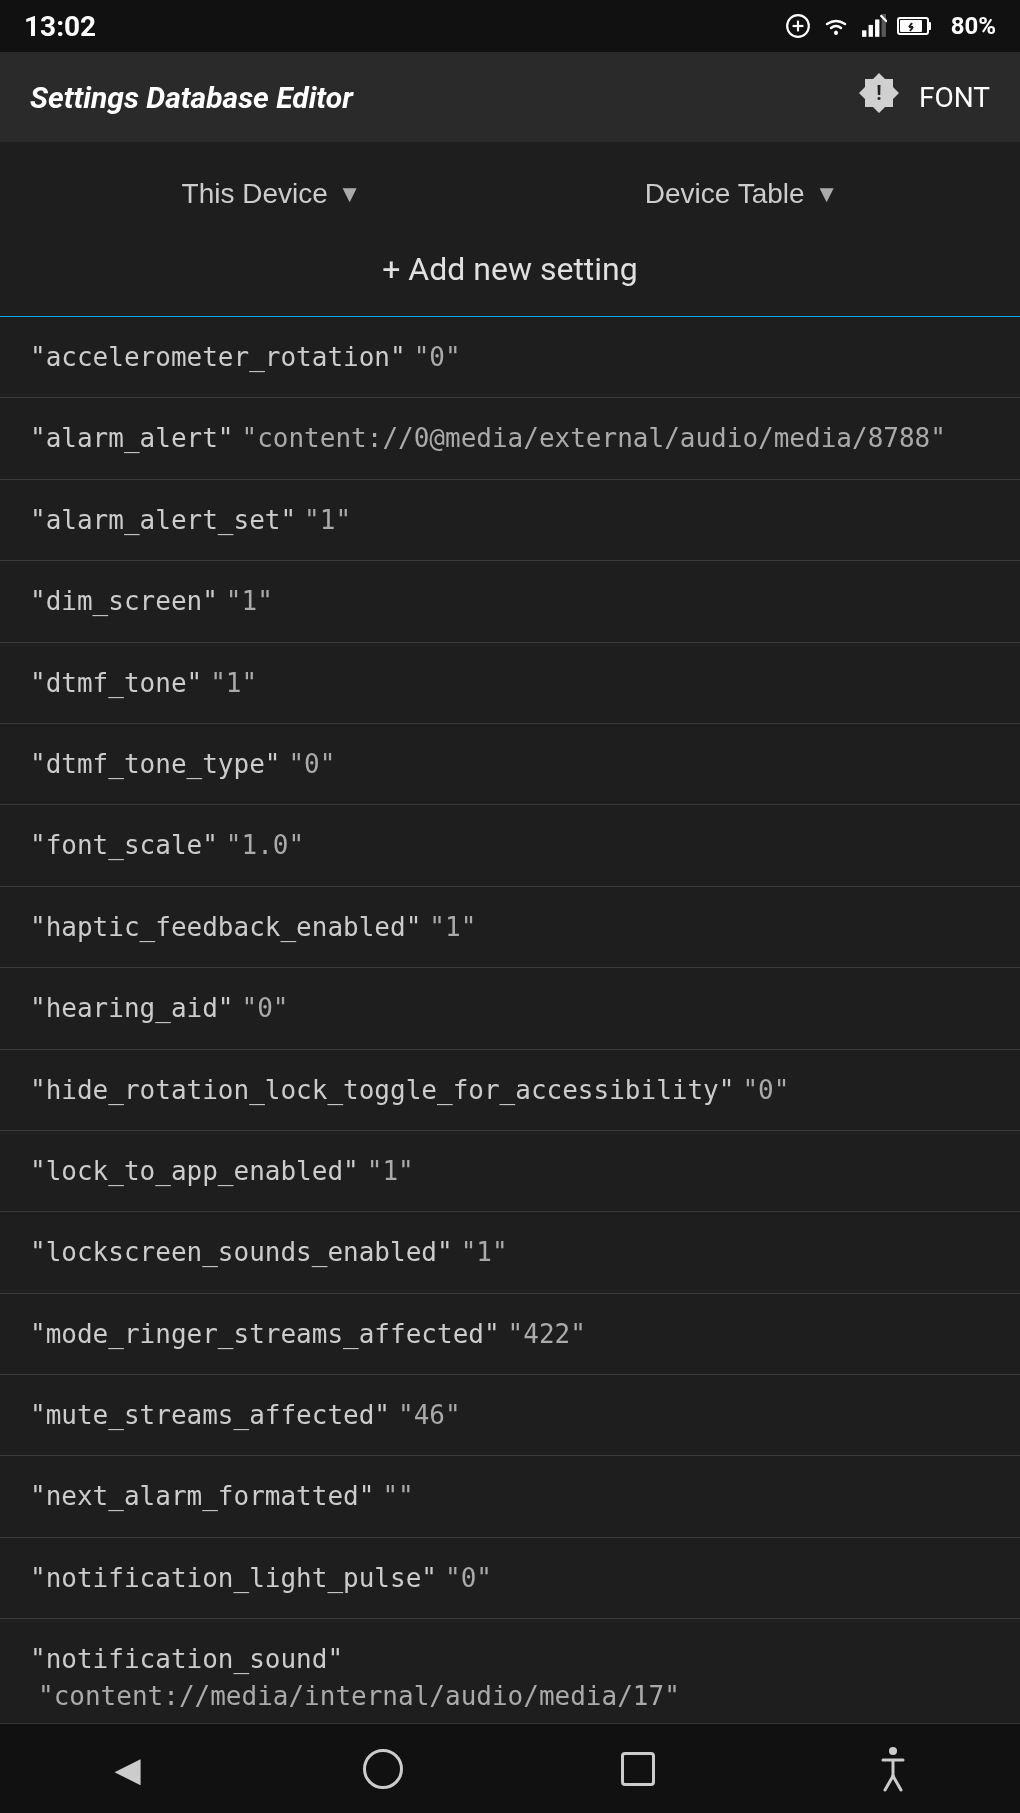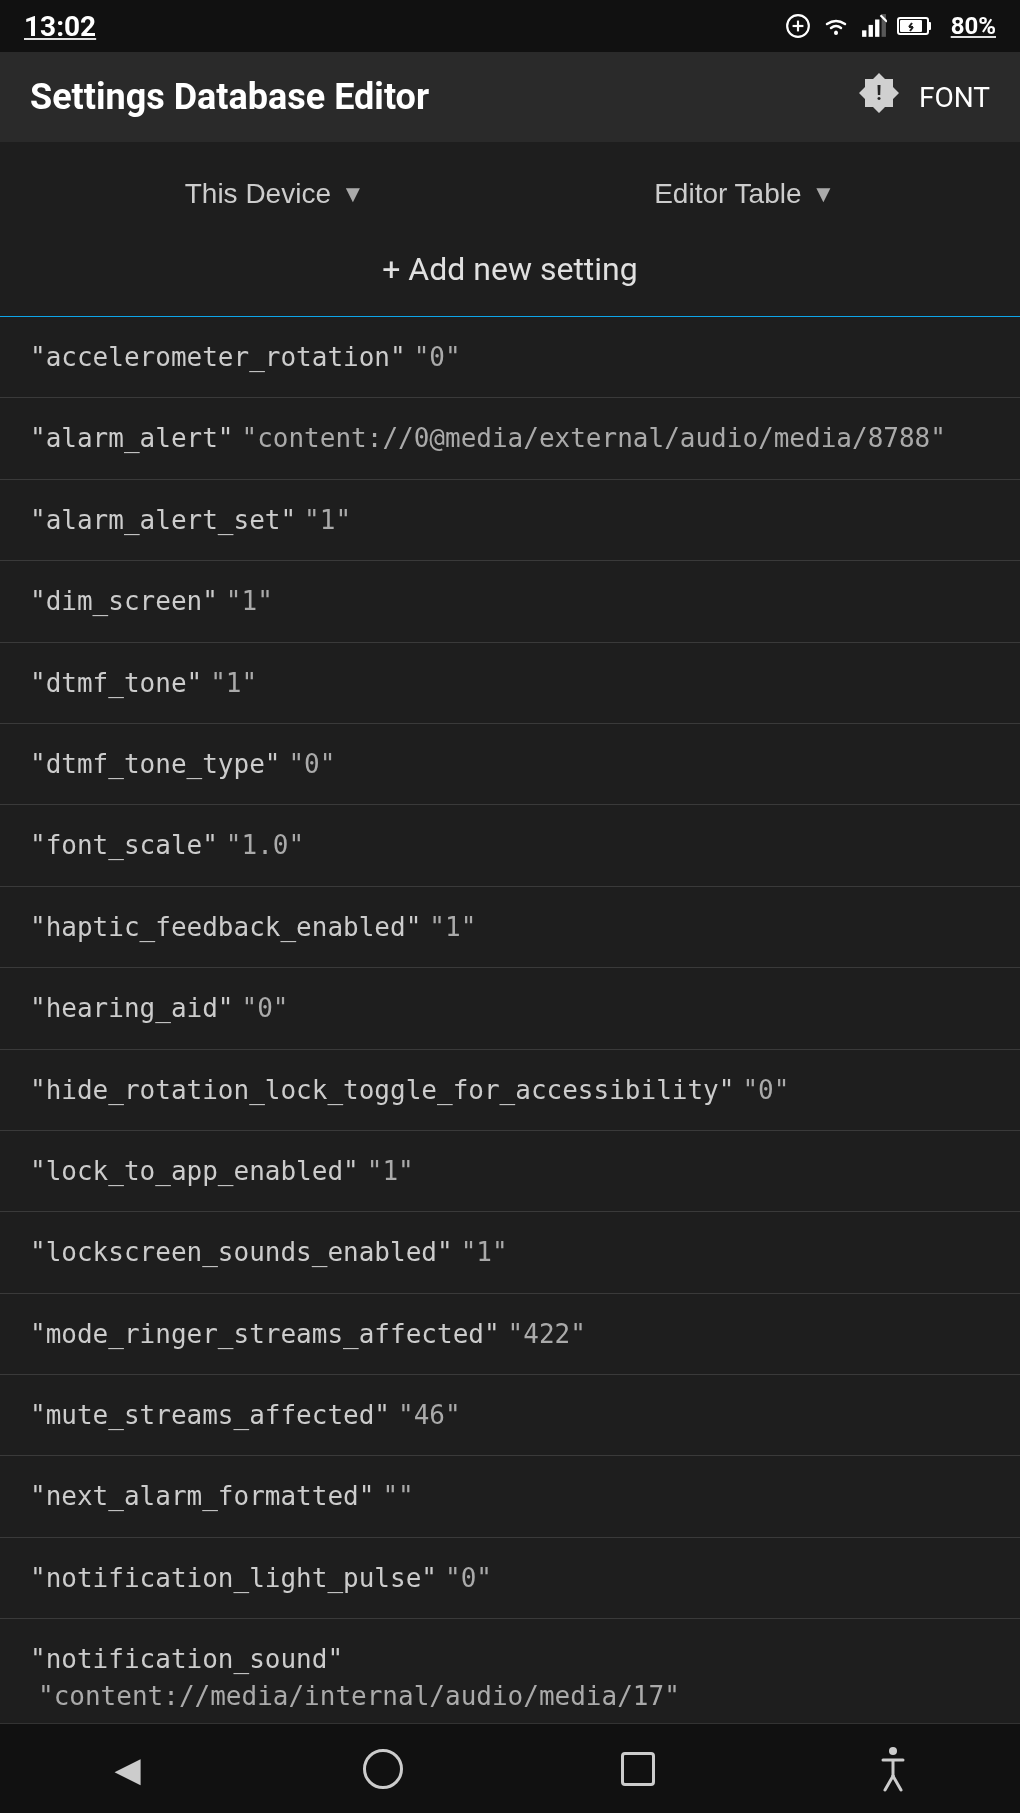--- a/index.html
+++ b/index.html
@@ -14,21 +14,20 @@
     }
 
     
     .status-bar {
       background: #111;
       display: flex;
       justify-content: space-between;
       align-items: center;
       padding: 8px 24px;
       height: 52px;
-      text-decoration: underline;
     }
     .status-time {
       font-size: 28px;
       font-weight: bold;
       color: #fff;
     }
     .status-icons {
       display: flex;
       align-items: center;
       gap: 10px;
@@ -44,23 +43,24 @@
     
     .header {
       background: #2a2a2a;
       padding: 18px 30px;
       display: flex;
       justify-content: space-between;
       align-items: center;
       min-height: 90px;
     }
     .header-title {
-      font-size: 36px;
+      font-size: 30px;
       font-weight: bold;
       color: #fff;
+      font-style: italic;
     }
     .header-right {
       display: flex;
       align-items: center;
       gap: 14px;
     }
     .badge-icon {
       width: 52px;
       height: 52px;
     }
@@ -227,21 +227,21 @@
 </div>
 
 <div class="content-area">
 
   <div class="dropdowns-row">
     <button class="dropdown-btn">
       <span>This Device</span>
       <span class="dropdown-arrow">▼</span>
     </button>
     <button class="dropdown-btn">
-      <span>Editor Table</span>
+      <span>Device Table</span>
       <span class="dropdown-arrow">▼</span>
     </button>
   </div>
 
   <div class="add-setting">
     <span>+ Add new setting</span>
   </div>
 
   <div class="settings-list" id="settings-list">
   <div class="setting-row">

